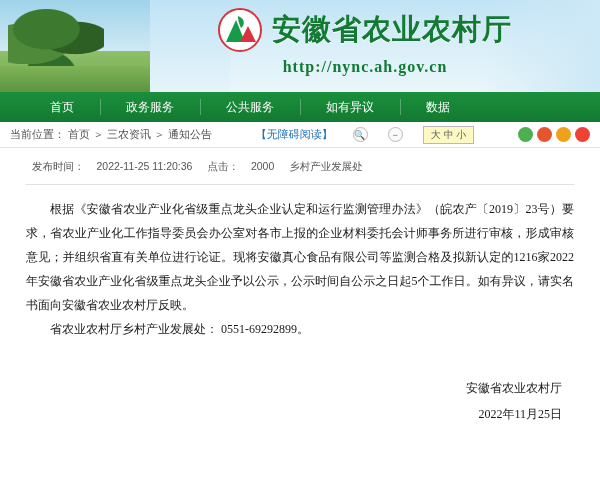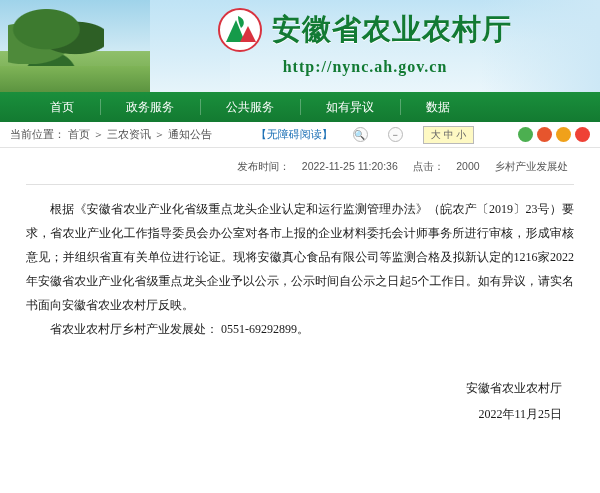--- a/index.html
+++ b/index.html
@@ -181,21 +181,21 @@
   .headline {
     text-align: center;
     font-family: "Liberation Serif", serif;
     font-size: 14.5px;
     font-weight: bold;
     color: #222;
     line-height: 1.5;
     padding: 16px 4px 0 4px;
   }
   .meta {
-    text-align: right;
+    text-align: left;
     font-size: 10.5px;
     color: #555;
     padding: 12px 0 10px 0;
   }
   .meta span { margin: 0 6px; }
   .divider {
     height: 1px;
     background: #e0e0e0;
     margin: 0 0 12px 0;
   }

